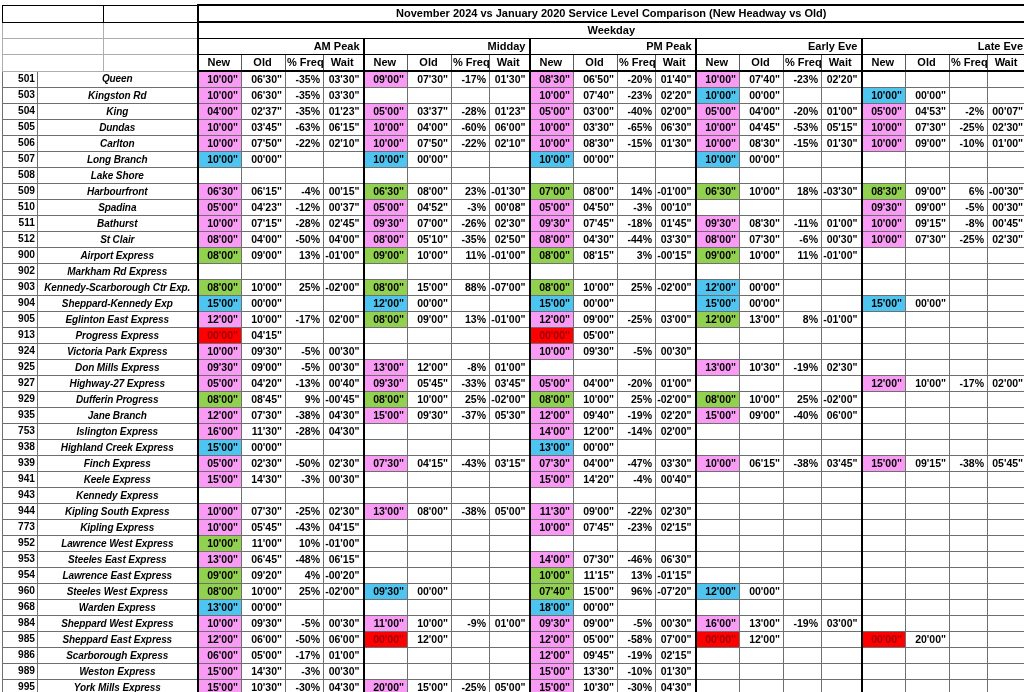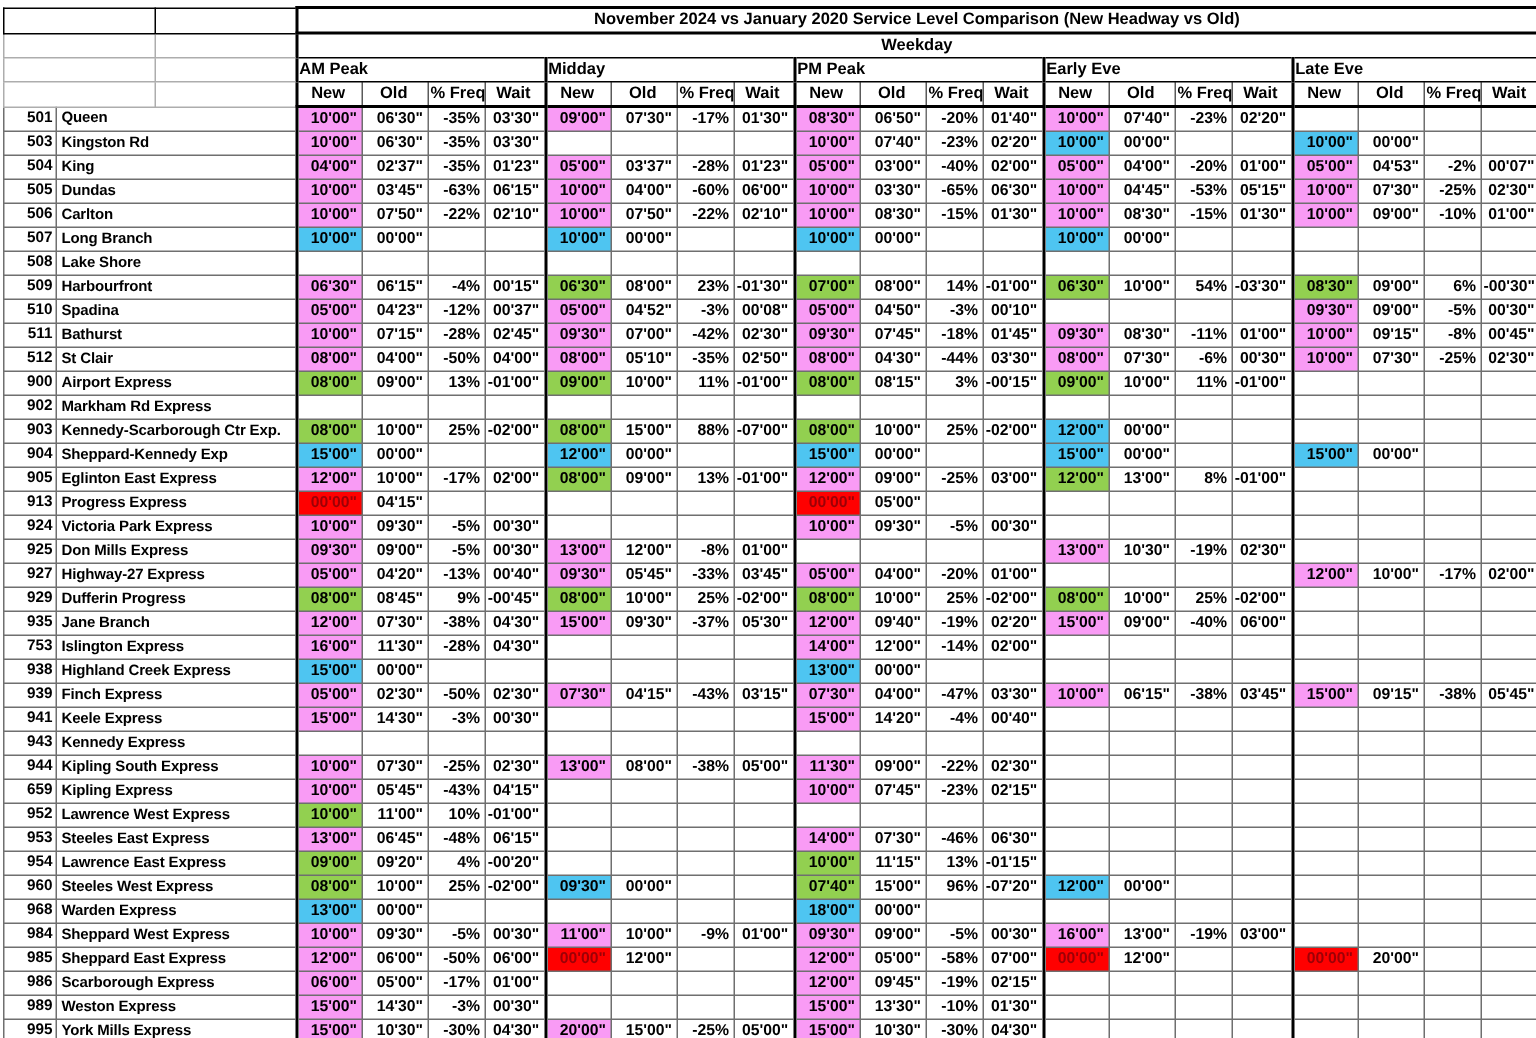--- a/index.html
+++ b/index.html
@@ -8,28 +8,28 @@
   table{border-collapse:collapse;table-layout:fixed;width:1021px;color:#000;}
   td{height:15px;padding:0 3px 0 1px;font-size:10.5px;font-weight:bold;line-height:1;
      text-align:right;vertical-align:middle;white-space:nowrap;overflow:hidden;
      border:1px solid #6F6F6F;}
   
   td.hl1{border:1px solid #000;background:#fff;}
   td.hl{border:1px solid #ADADAD;background:#fff;}
   
   td.title-cell{border:2px solid #000;border-right:3px solid #000;text-align:center;font-size:11px;}
   td.weekday-cell{border:1px solid #000;border-left:2px solid #000;border-right:3px solid #000;border-top:2px solid #000;text-align:center;font-size:11px;}
-  td.period-cell{border:1px solid #000;border-left:2px solid #000;text-align:left;font-size:11px;}
+  td.period-cell{border:1px solid #000;border-left:2px solid #000;text-align:right;font-size:11px;}
   td.period-last{border-right:3px solid #000;}
   td.measure-cell{border:1px solid #5a5a5a;border-bottom:2px solid #000;text-align:center;font-size:11px;}
   td.measure-cell.gs{border-left:2px solid #000;}
   td.measure-cell.last{border-right:3px solid #000;}
   
   td.num{text-align:right;padding-right:2px;font-size:10.2px;}
-  td.name{text-align:left;padding-left:3px;font-size:10px;letter-spacing:-0.1px;}
+  td.name{text-align:center;padding-left:3px;font-size:10px;letter-spacing:-0.1px;font-style:italic;}
   td.gs{border-left:2px solid #000;}
   td.last{border-right:3px solid #000;}
   tr.hdr1{height:17px;}
   tr.hdr{height:16px;}
   tbody tr{height:15.45px;}
   td.fill-p{background:#F99BF5;}
   td.fill-g{background:#92D050;}
   td.fill-b{background:#4EC5F1;}
   td.fill-r{background:#FF0000;color:#9C0006;}
 </style>
@@ -287,21 +287,21 @@
           <td class="gs fill-g">06'30"</td>
           <td class="">08'00"</td>
           <td class="">23%</td>
           <td class="">-01'30"</td>
           <td class="gs fill-g">07'00"</td>
           <td class="">08'00"</td>
           <td class="">14%</td>
           <td class="">-01'00"</td>
           <td class="gs fill-g">06'30"</td>
           <td class="">10'00"</td>
-          <td class="">54%</td>
+          <td class="">18%</td>
           <td class="">-03'30"</td>
           <td class="gs fill-g">08'30"</td>
           <td class="">09'00"</td>
           <td class="">6%</td>
           <td class="last">-00'30"</td>
         </tr>
         <tr>
           <td class="num">510</td>
           <td class="name" colspan="2">Spadina</td>
           <td class="gs fill-p">05'00"</td>
@@ -327,21 +327,21 @@
         </tr>
         <tr>
           <td class="num">511</td>
           <td class="name" colspan="2">Bathurst</td>
           <td class="gs fill-p">10'00"</td>
           <td class="">07'15"</td>
           <td class="">-28%</td>
           <td class="">02'45"</td>
           <td class="gs fill-p">09'30"</td>
           <td class="">07'00"</td>
-          <td class="">-42%</td>
+          <td class="">-26%</td>
           <td class="">02'30"</td>
           <td class="gs fill-p">09'30"</td>
           <td class="">07'45"</td>
           <td class="">-18%</td>
           <td class="">01'45"</td>
           <td class="gs fill-p">09'30"</td>
           <td class="">08'30"</td>
           <td class="">-11%</td>
           <td class="">01'00"</td>
           <td class="gs fill-p">10'00"</td>
@@ -775,21 +775,21 @@
           <td class="gs"></td>
           <td class=""></td>
           <td class=""></td>
           <td class=""></td>
           <td class="gs"></td>
           <td class=""></td>
           <td class=""></td>
           <td class="last"></td>
         </tr>
         <tr>
-          <td class="num">659</td>
+          <td class="num">773</td>
           <td class="name" colspan="2">Kipling Express</td>
           <td class="gs fill-p">10'00"</td>
           <td class="">05'45"</td>
           <td class="">-43%</td>
           <td class="">04'15"</td>
           <td class="gs"></td>
           <td class=""></td>
           <td class=""></td>
           <td class=""></td>
           <td class="gs fill-p">10'00"</td>

